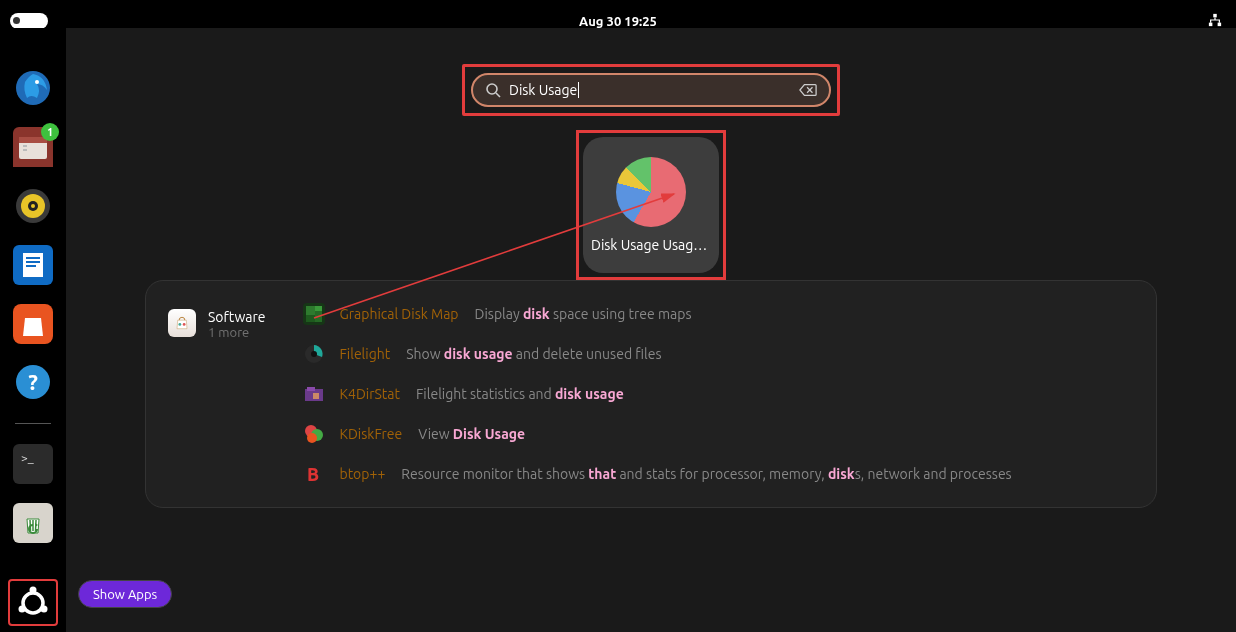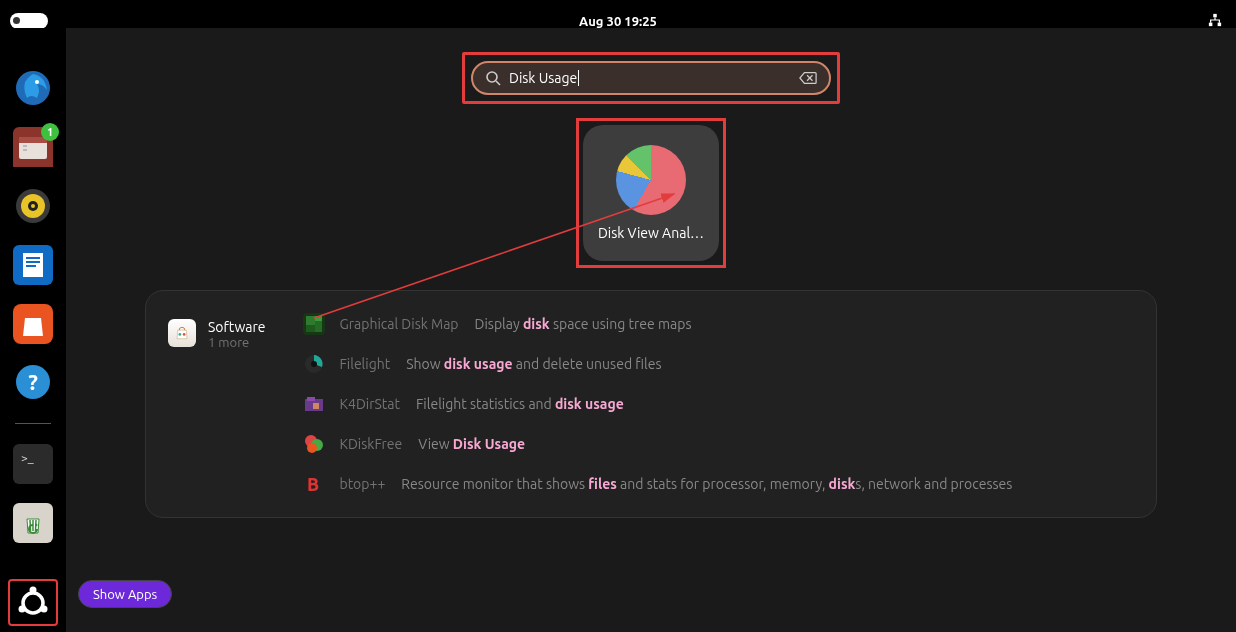--- a/index.html
+++ b/index.html
@@ -87,21 +87,21 @@
       border-radius: 4px;
       width: 50px; height: 50px;
       margin-bottom: 6px;
     }
 
     
     .overview {
       position: absolute;
       left: 66px; top: 28px; right: 0; bottom: 0;
       background: #1a1a1a;
-      padding-top: 24px;
+      padding-top: 36px;
       display: flex;
       flex-direction: column;
       align-items: center;
     }
 
     
     .search-wrap {
       border: 3px solid #e23c3c;
       padding: 6px;
       border-radius: 2px;
@@ -165,21 +165,20 @@
     }
 
     
     .arrow {
       position: absolute;
       pointer-events: none;
     }
 
     
     .panel {
-      margin-top: 22px;
       width: 1012px;
       background: rgba(255,255,255,0.03);
       border: 1px solid #333;
       border-radius: 18px;
       padding: 22px 22px 22px 22px;
       display: flex;
       gap: 38px;
     }
     .panel-left {
       display: flex;
@@ -205,21 +204,21 @@
       align-items: center;
       gap: 14px;
     }
     .sw-row-icon {
       width: 22px; height: 22px;
       border-radius: 4px;
       flex: 0 0 22px;
     }
     .sw-row-name {
       font-size: 14px;
-      color: #737373;
+      color: #a16207;
     }
     .sw-row-desc {
       font-size: 14px;
       color: #888;
       margin-left: 2px;
     }
     .sw-row-desc b { color: #f9a8d4; font-weight: 700; }
 
     
     .tooltip {
@@ -355,21 +354,21 @@
           <path d="M6 1 H18 Q19 1 19 2 V12 Q19 13 18 13 H6 L1 7 Z" fill="none" stroke="#ccc" stroke-width="1.4"></path>
           <line x1="9" y1="4" x2="15" y2="10" stroke="#ccc" stroke-width="1.4"></line>
           <line x1="15" y1="4" x2="9" y2="10" stroke="#ccc" stroke-width="1.4"></line>
         </svg>
     </div>
   </div>
 
   <div class="tile-wrap">
     <div class="tile">
       <div class="pie"></div>
-      <div class="tile-label">Disk View Anal…</div>
+      <div class="tile-label">Disk Usage Usage…</div>
     </div>
   </div>
 
   <svg class="arrow" style="left:238px;top:160px" width="380" height="140">
     <defs>
         <marker id="ah" markerWidth="10" markerHeight="10" refX="8" refY="3" orient="auto">
           <path d="M0,0 L9,3 L0,6 Z" fill="#e23c3c"></path>
         </marker>
       </defs>
     <line x1="10" y1="130" x2="370" y2="6" stroke="#e23c3c" stroke-width="1.6" marker-end="url(#ah)"></line>
@@ -426,19 +425,19 @@
               <circle cx="9" cy="15" r="5" fill="#e95420"></circle>
             </svg></div>
         <span class="sw-row-name">KDiskFree</span>
         <span class="sw-row-desc"><span>View </span><b>Disk Usage</b><span></span><b></b><span></span></span>
       </div>
       <div class="sw-row">
         <div class="sw-row-icon"><svg viewBox="0 0 22 22">
               <text x="4" y="18" font-size="18" font-weight="900" fill="#d33">B</text>
             </svg></div>
         <span class="sw-row-name">btop++</span>
-        <span class="sw-row-desc"><span>Resource monitor that shows </span><b>files</b><span> and stats for processor, memory, </span><b>disk</b><span>s, network and processes</span></span>
+        <span class="sw-row-desc"><span>Resource monitor that shows </span><b>that</b><span> and stats for processor, memory, </span><b>disk</b><span>s, network and processes</span></span>
       </div>
     </div>
   </div>
 </div>
 
 <div class="tooltip">Show Apps</div>
 
 </body></html>

